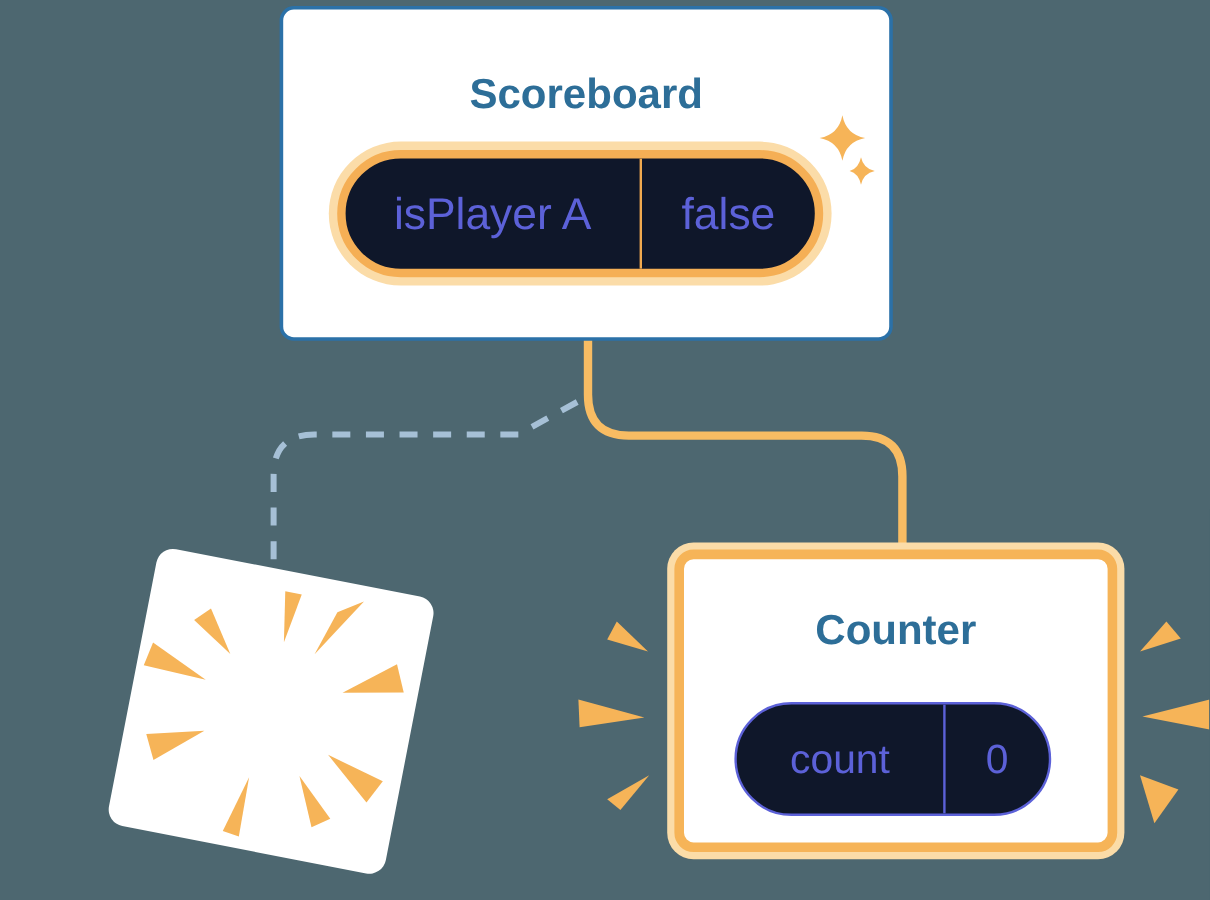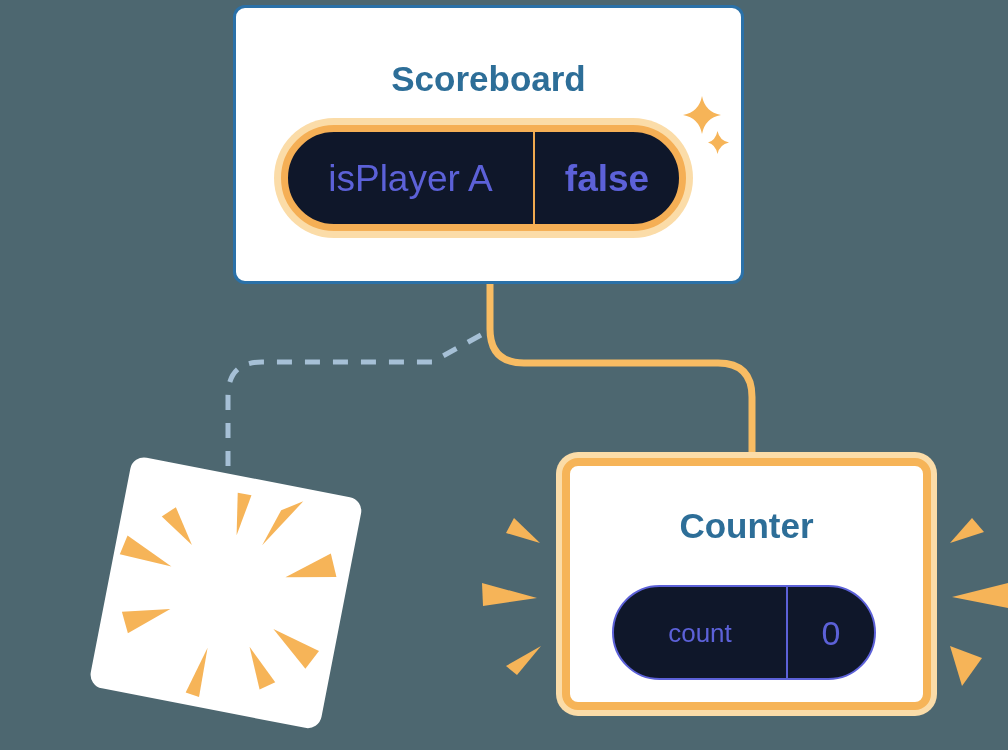--- a/index.html
+++ b/index.html
@@ -44,22 +44,22 @@
   }
   .pill-counter{
     left:42px;top:119px;width:264px;height:95px;
     border:2px solid var(--state-purple,#5C61D8);
   }
   .pill-label,.pill-value{
     display:flex;align-items:center;justify-content:center;
     color:var(--state-purple,#5C61D8);line-height:1;
   }
   .pill-scoreboard .pill-label{flex:0 0 245px;font-size:37px;}
-  .pill-scoreboard .pill-value{flex:1;font-size:37px;font-weight:700;}
-  .pill-counter   .pill-label{flex:0 0 172px;font-size:26px;}
+  .pill-scoreboard .pill-value{flex:1;font-size:37px;font-weight:400;}
+  .pill-counter   .pill-label{flex:0 0 172px;font-size:34px;}
   .pill-counter   .pill-value{flex:1;font-size:34px;}
   .pill-divider{width:2px;}
   .divider-orange{background:var(--divider-orange,#F0A94F);}
   .divider-purple{background:var(--state-purple,#5C61D8);}
 
   
   .destroyed-card{
     position:absolute;left:133px;top:455px;width:235px;height:235px;
     background:#fff;border-radius:14px;z-index:2;
     transform:rotate(11deg);transform-origin:0 0;

